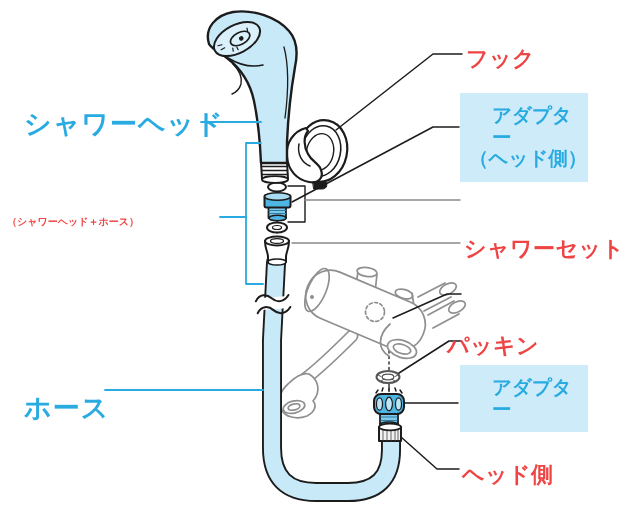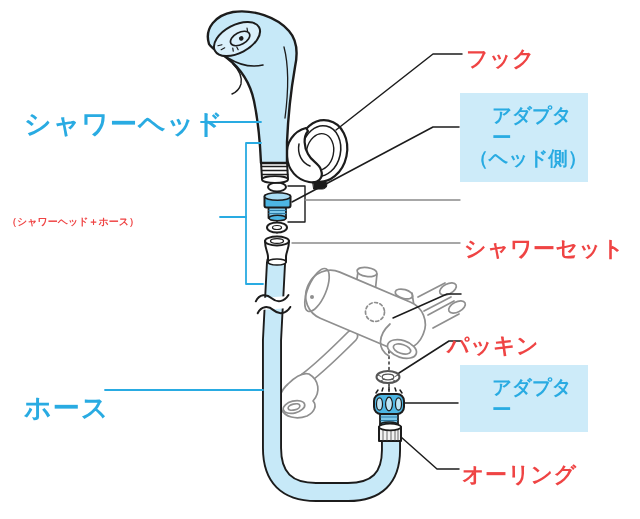--- a/index.html
+++ b/index.html
@@ -168,21 +168,21 @@
     </g>
   </svg>
 
   <div class="lbl lbl-cyan" style="left:24px;top:106px;">シャワーヘッド</div>
   <div class="lbl lbl-cyan-sub" style="left:7px;top:215px;">（シャワーヘッド＋ホース）</div>
   <div class="lbl lbl-cyan" style="left:24px;top:390px;">ホース</div>
 
   <div class="lbl lbl-dark" style="left:466px;top:44px;">フック</div>
   <div class="lbl lbl-dark" style="left:464px;top:234px;">シャワーセット</div>
   <div class="lbl lbl-dark" style="left:447px;top:331px;">パッキン</div>
-  <div class="lbl lbl-dark" style="left:462px;top:460px;">オーリング</div>
+  <div class="lbl lbl-dark" style="left:462px;top:460px;">ヘッド側</div>
 
   <div class="hl-box" style="left:460px;top:93px;">
     <div class="l1">アダプター</div>
     <div class="l2">（ヘッド側）</div>
   </div>
   <div class="hl-box" style="left:460px;top:365px;">
     <div class="l1">アダプター</div>
   </div>
 
 </div>

